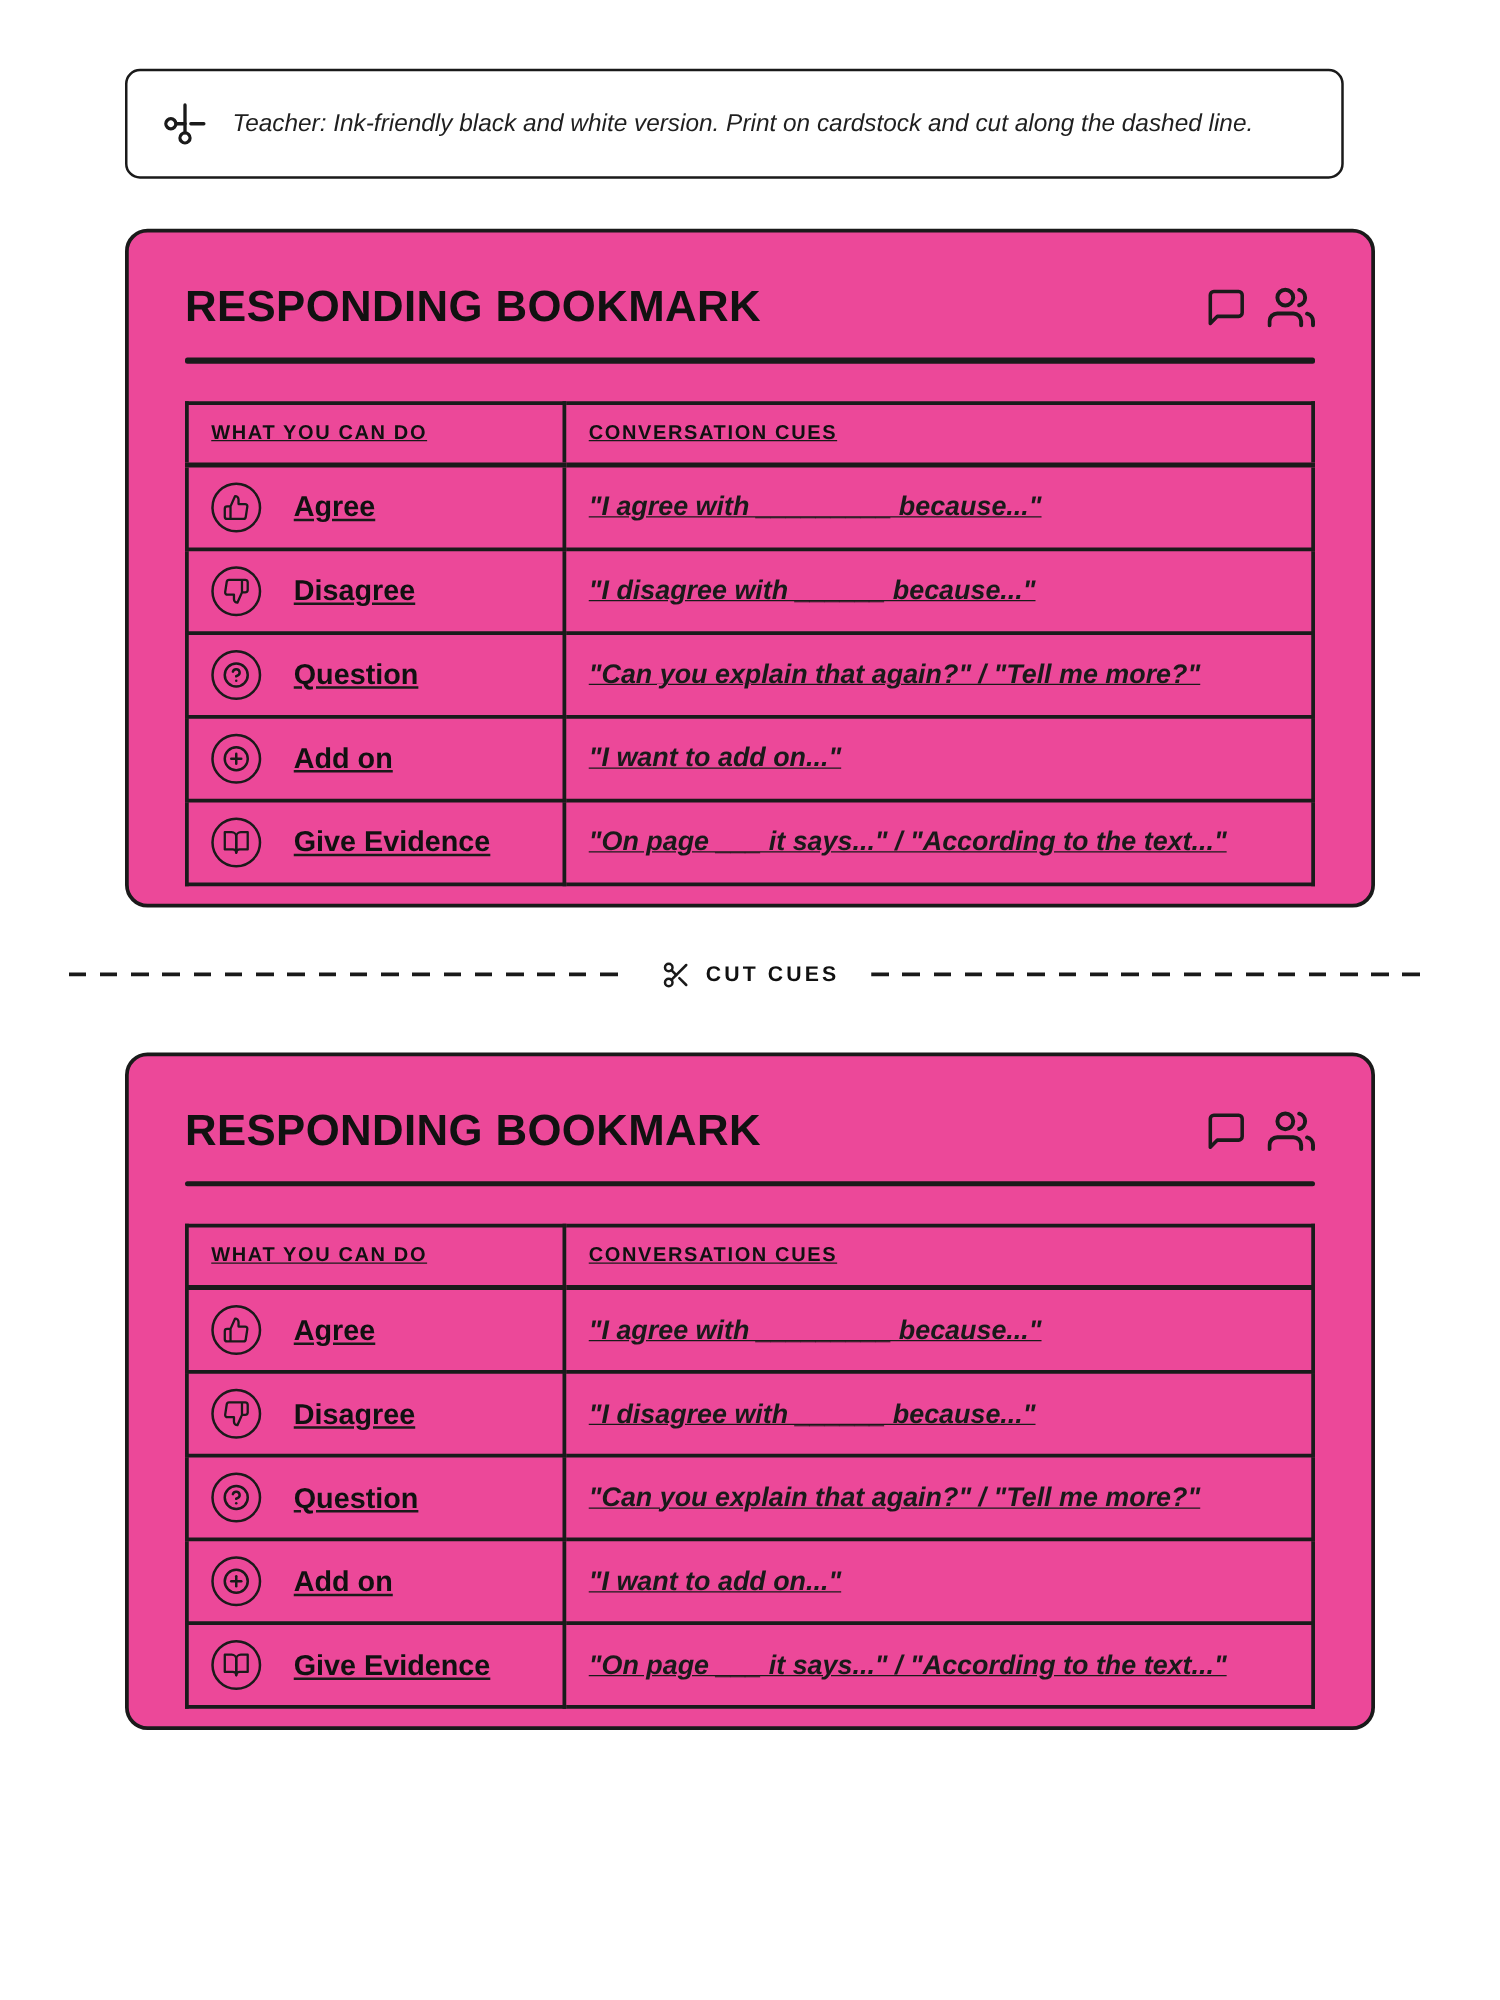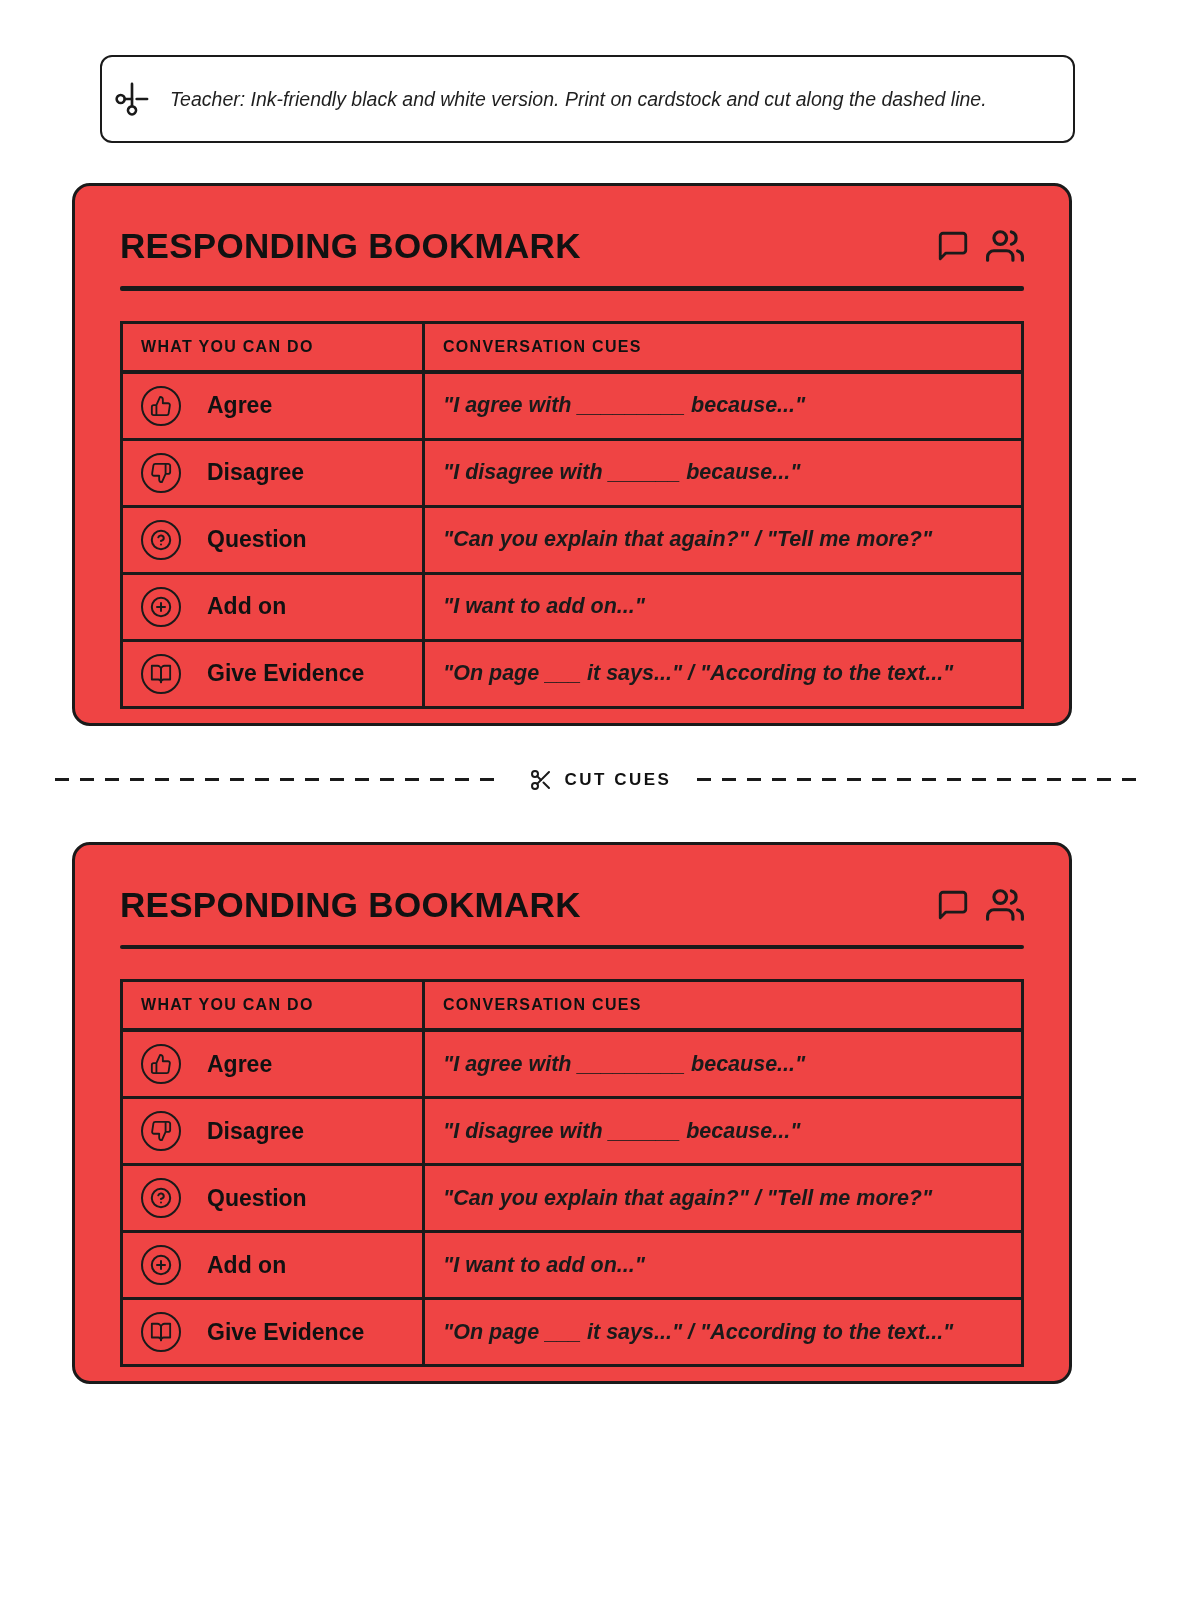--- a/index.html
+++ b/index.html
@@ -12,54 +12,54 @@
     overflow: hidden;
   }
   svg { display: block; }
 
   
   .teacher-note {
     margin: 55px 100px 0 100px;
     width: 975px;
     border: 2.5px solid #1a1a1a;
     border-radius: 12px;
-    padding: 26px 14px;
+    padding: 26px 30px;
     display: flex;
     align-items: center;
     gap: 22px;
   }
   .note-scissors { transform: rotate(-45deg); flex: 0 0 auto; }
   .note-text {
     font-style: italic;
     font-size: 19.5px;
     line-height: 1.55;
     font-weight: 500;
     color: #1f1f1f;
   }
 
   
   .bookmark-card {
-    margin: 40px 100px 0 72px;
+    margin: 40px 100px 0 100px;
     width: 1000px;
     border: 3.5px solid #1a1a1a;
     border-radius: 18px;
     padding: 40px 45px 14px 45px;
-    background: #ef4444;
+    background: #ec4899;
   }
   .card-header { display: flex; justify-content: space-between; align-items: center; }
   .card-title {
     font-size: 35px;
     font-weight: 800;
     letter-spacing: 0.3px;
     color: #111;
   }
   .header-icons { display: flex; align-items: center; gap: 16px; }
   .title-rule { height: 4.5px; background: #1a1a1a; margin: 20px 0 30px 0; border-radius: 2px; }
 
-  table.cue-table { border-collapse: collapse; width: 100%; border: 3px solid #84cc16; }
+  table.cue-table { border-collapse: collapse; width: 100%; border: 3px solid #84cc16; text-decoration: underline; }
   .cue-table th, .cue-table td { border: 3px solid #1a1a1a; text-align: left; vertical-align: middle; }
   .cue-table th {
     font-size: 16px;
     font-weight: 700;
     letter-spacing: 1.3px;
     padding: 14px 18px;
     border-bottom-width: 4px;
     color: #111;
   }
   .cue-table td { padding: 12px 18px; }

